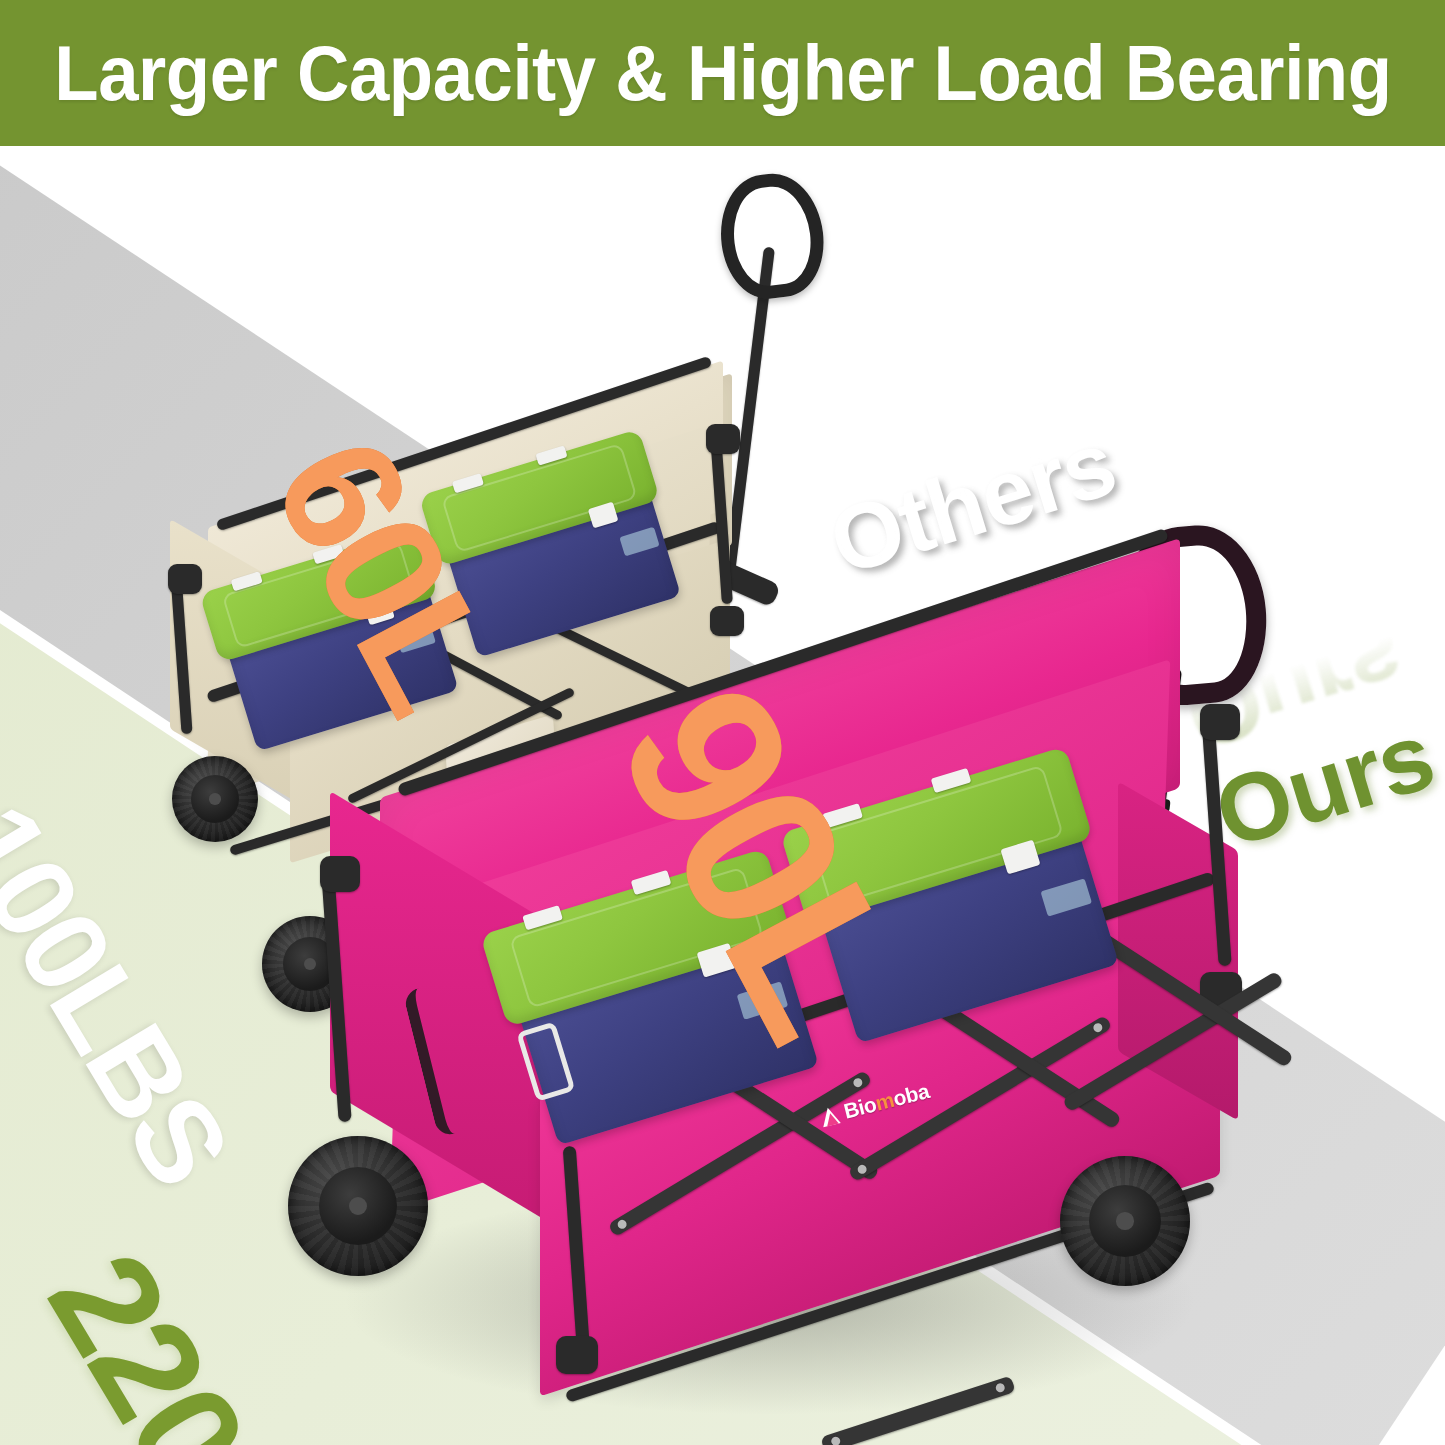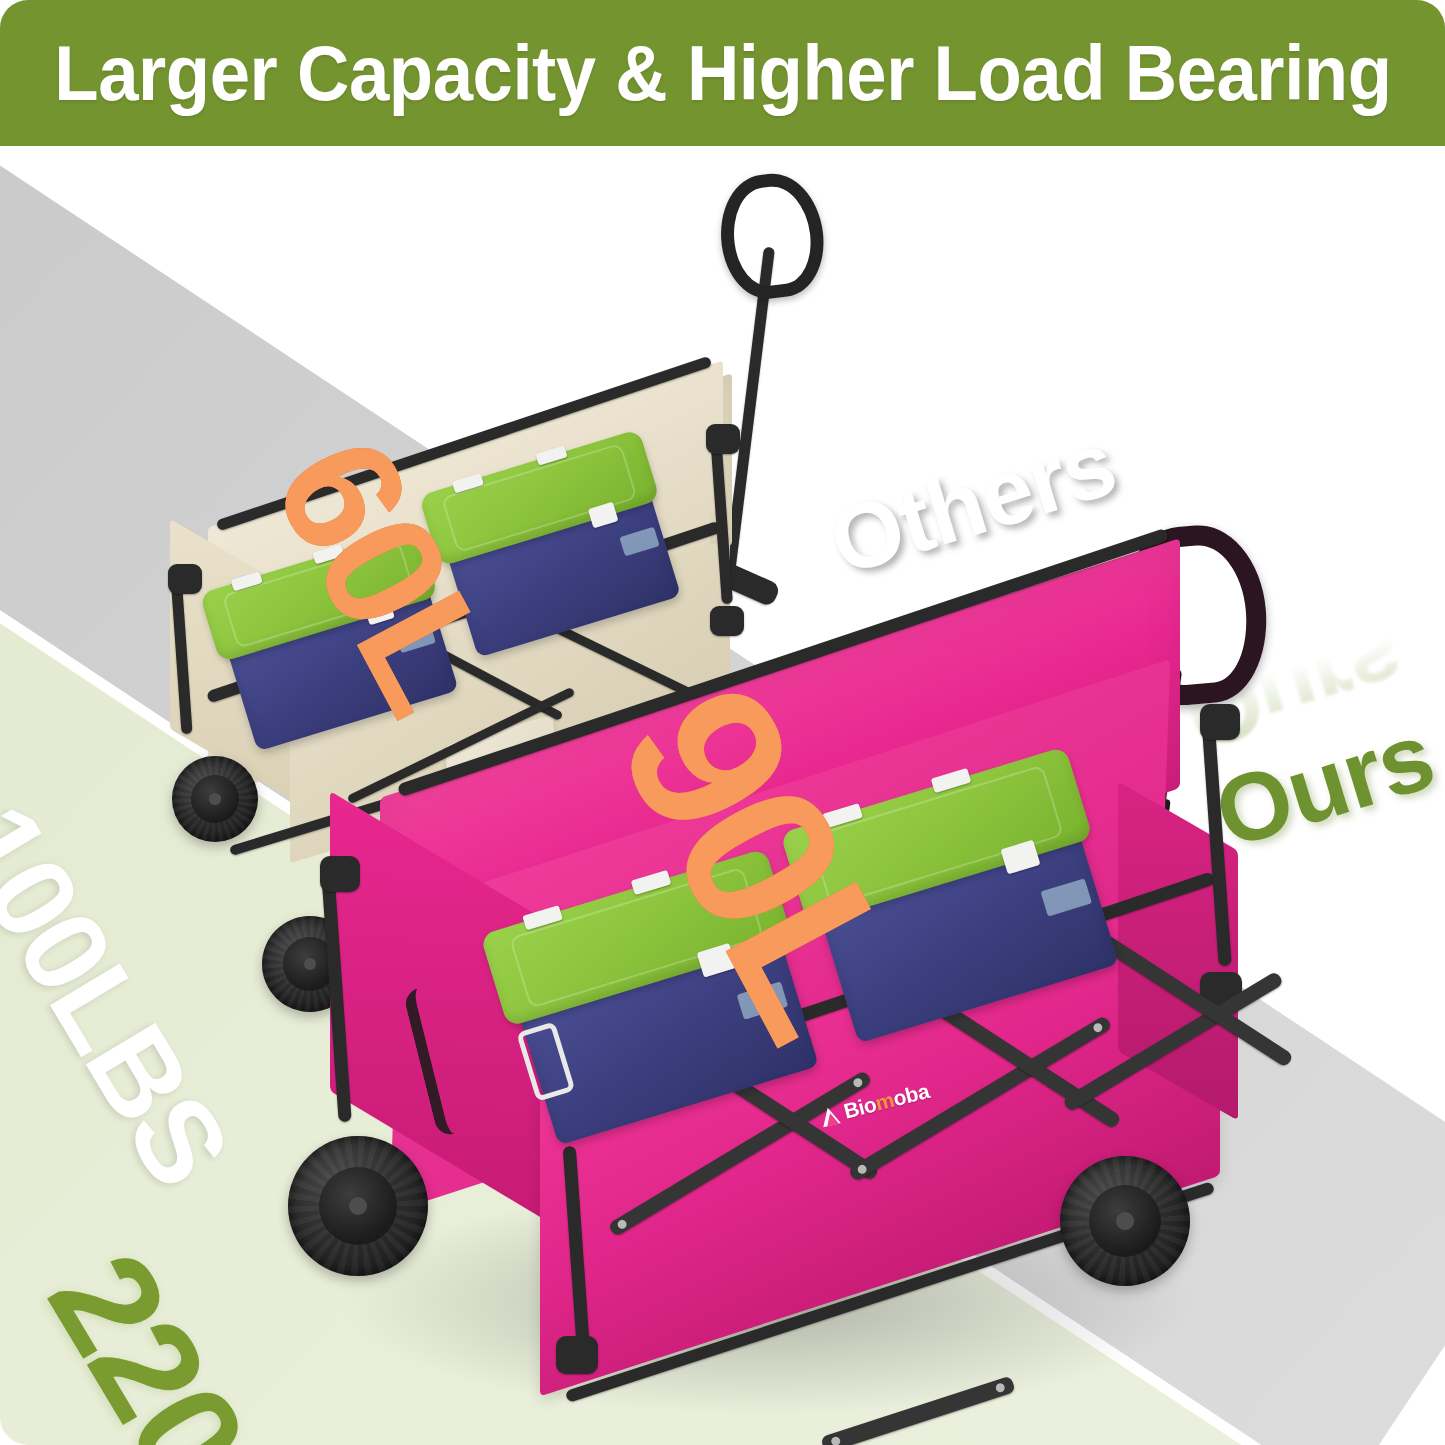--- a/index.html
+++ b/index.html
@@ -1,17 +1,17 @@
 <!DOCTYPE html>
 <html><head>
 <meta charset="utf-8">
 <style>
   html,body{margin:0;padding:0;background:#fff;}
   body{font-family:"Liberation Sans",sans-serif;}
-  .stage{position:relative;width:1445px;height:1445px;overflow:hidden;background:#ffffff;border-radius:28px;}
+  .stage{position:relative;width:1445px;height:1445px;overflow:hidden;background:#ffffff;}
 
   
   .banner{position:absolute;left:0;top:0;width:1445px;height:146px;background:#749430;
           display:flex;align-items:center;justify-content:center;overflow:hidden;}
   .banner-text{color:#ffffff;font-family:"Liberation Sans",sans-serif;font-weight:bold;
           font-size:78px;line-height:1;letter-spacing:-0.5px;transform:scaleX(.93);
           white-space:nowrap;text-shadow:0 2px 3px rgba(0,0,0,.10);}
 
   
   .scene{position:absolute;left:0;top:146px;width:1445px;height:1299px;overflow:hidden;background:#ffffff;}

